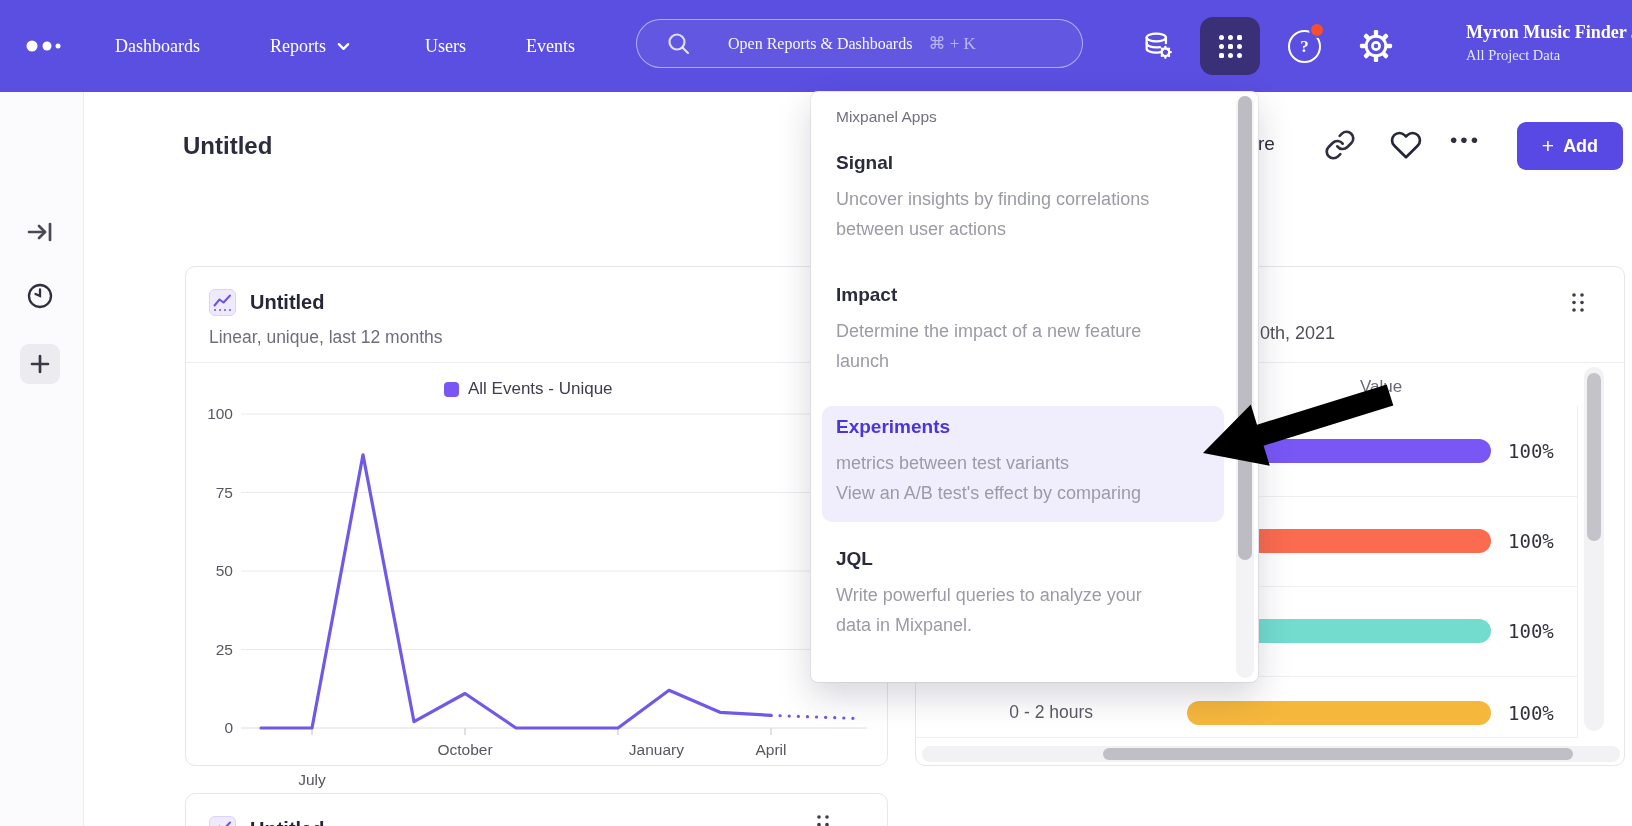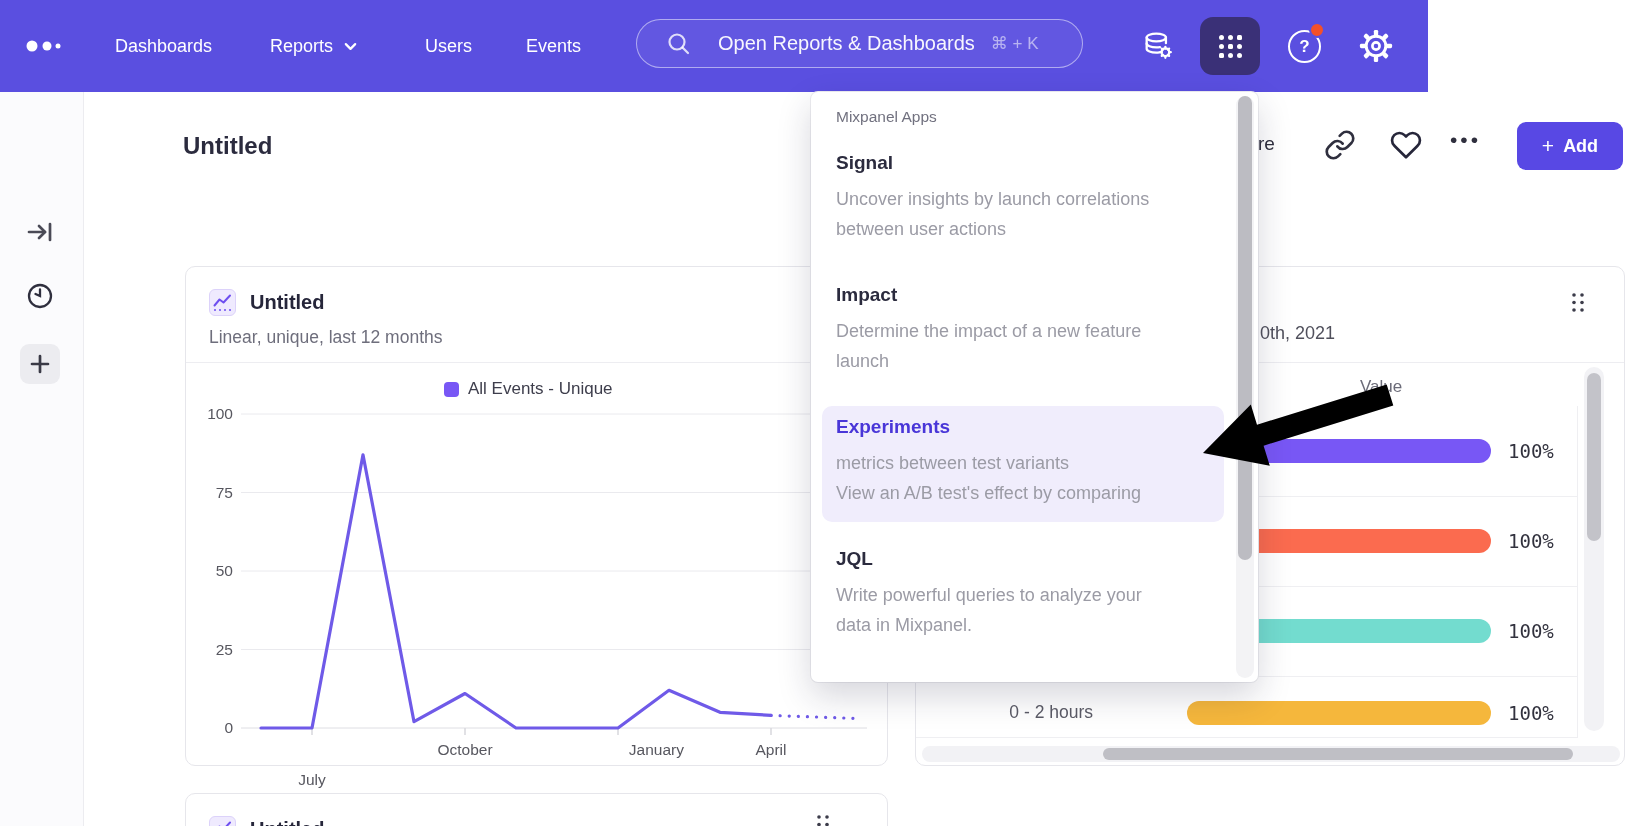--- a/index.html
+++ b/index.html
@@ -2,27 +2,27 @@
 <html><head>
 <meta charset="utf-8">
 <style>
   * { margin:0; padding:0; box-sizing:border-box; }
   html,body { width:1632px; height:826px; overflow:hidden; background:#fff;
     font-family:"Liberation Sans", sans-serif; }
   .abs { position:absolute; }
   #stage { position:relative; width:1632px; height:826px; overflow:hidden; }
 
   
-  #nav { position:absolute; left:0; top:0; width:1428px; height:92px; background:#5A4FE0; z-index:30; overflow:hidden; }
+  #nav { position:absolute; left:0; top:0; width:1632px; height:92px; background:#5A4FE0; z-index:30; overflow:hidden;font-family:Liberation Serif, serif; }
   .nav-item { position:absolute; top:0; height:92px; display:flex; align-items:center; gap:10px;
     color:#fff; font-size:18px; font-weight:500; cursor:pointer; }
   #search-pill { position:absolute; left:636px; top:19px; width:447px; height:49px; border-radius:25px;
     border:1.5px solid rgba(255,255,255,.5); background:rgba(255,255,255,.05);
     display:flex; align-items:center; padding-left:28px; }
-  #search-pill .ph { color:rgba(255,255,255,.95); font-size:20px; font-weight:500; margin-left:26px; }
+  #search-pill .ph { color:rgba(255,255,255,.95); font-size:16px; font-weight:500; margin-left:36px; }
   #search-pill .kbd { color:rgba(255,255,255,.55); font-size:17px; margin-left:16px; }
   .nav-iconbtn { position:absolute; display:flex; align-items:center; justify-content:center; cursor:pointer; }
   #apps-btn { left:1200px; top:17px; width:60px; height:58px; border-radius:13px; background:#3A3077; }
   #apps-grid { display:grid; grid-template-columns:repeat(3,5px); grid-template-rows:repeat(3,5px); gap:4px; }
   #apps-grid i { width:5px; height:5px; background:#fff; border-radius:50%; }
   #apps-grid i.sq { border-radius:1.5px; }
   #help-btn { left:1288px; top:30px; width:33px; height:33px; border:2.3px solid #fff; border-radius:50%;
     color:#fff; font-size:17px; font-weight:bold; }
   #help-badge { position:absolute; left:1309px; top:22px; width:16px; height:16px; border-radius:50%;
     background:#F45029; border:2px solid #5A4FE0; }
@@ -325,21 +325,21 @@
         <circle cx="11" cy="18" r="1.8"></circle>
     </svg>
   </div>
 
   <div id="apps-menu">
     <div id="apps-menu-header">Mixpanel Apps</div>
     <div id="apps-menu-items">
         <div class="menu-item">
           <div class="menu-title">Signal</div>
           <div class="menu-desc">
-            <div class="desc-line">Uncover insights by launch correlations</div>
+            <div class="desc-line">Uncover insights by finding correlations</div>
             <div class="desc-line">between user actions</div>
           </div>
         </div>
         <div class="menu-item">
           <div class="menu-title">Impact</div>
           <div class="menu-desc">
             <div class="desc-line">Determine the impact of a new feature</div>
             <div class="desc-line">launch</div>
           </div>
         </div>

